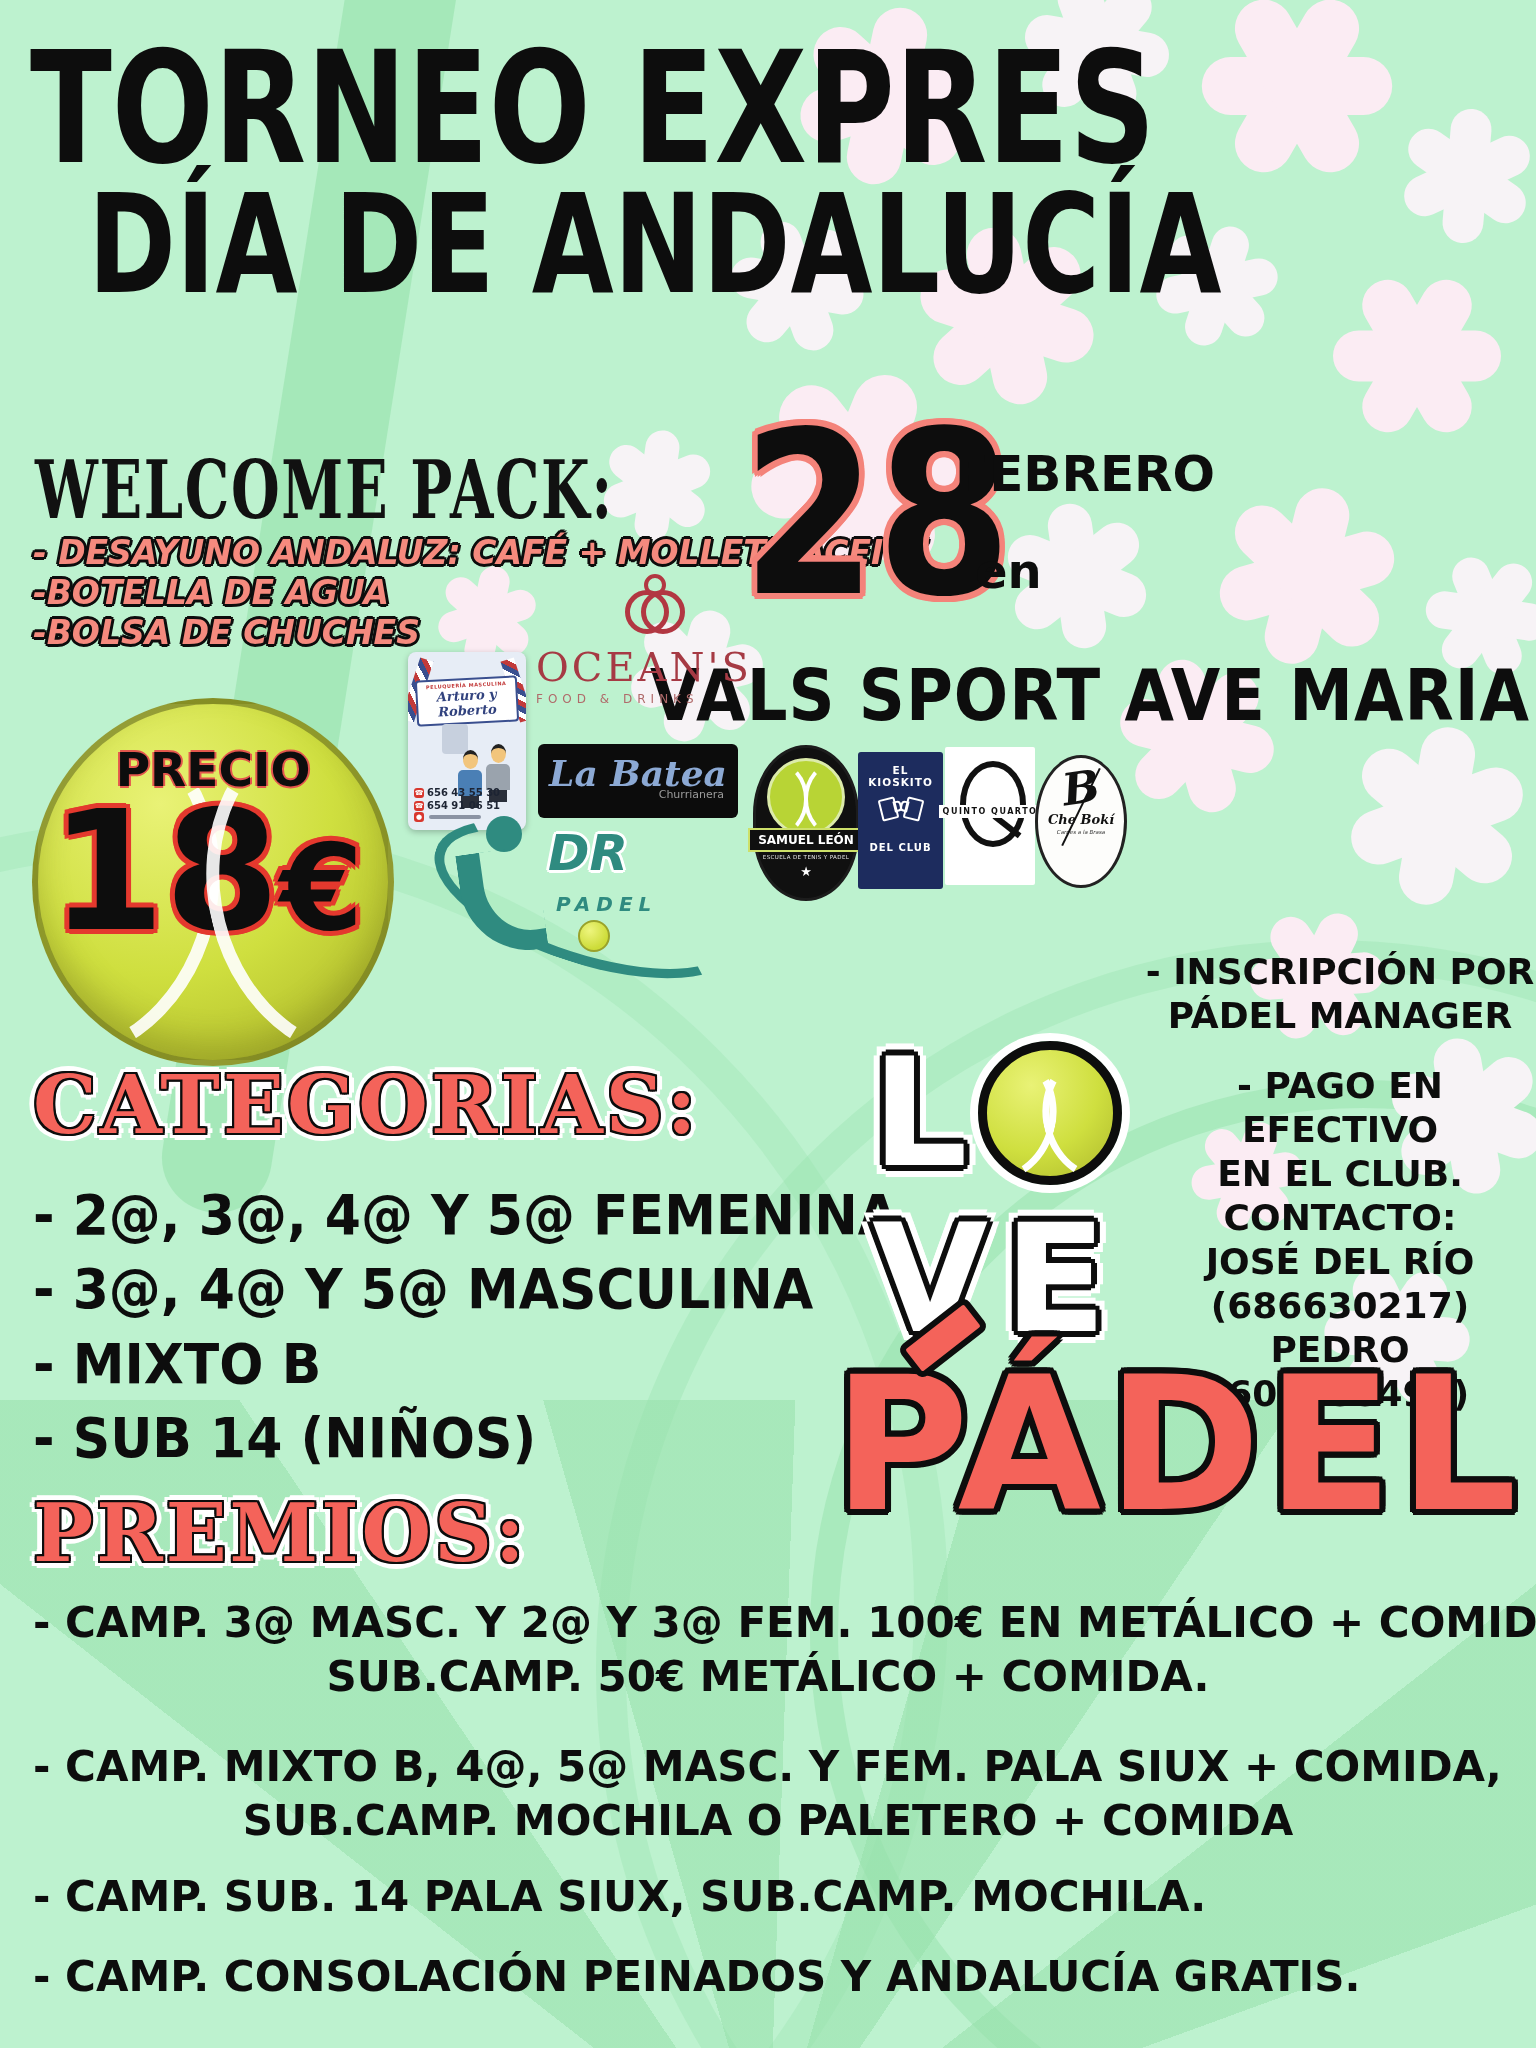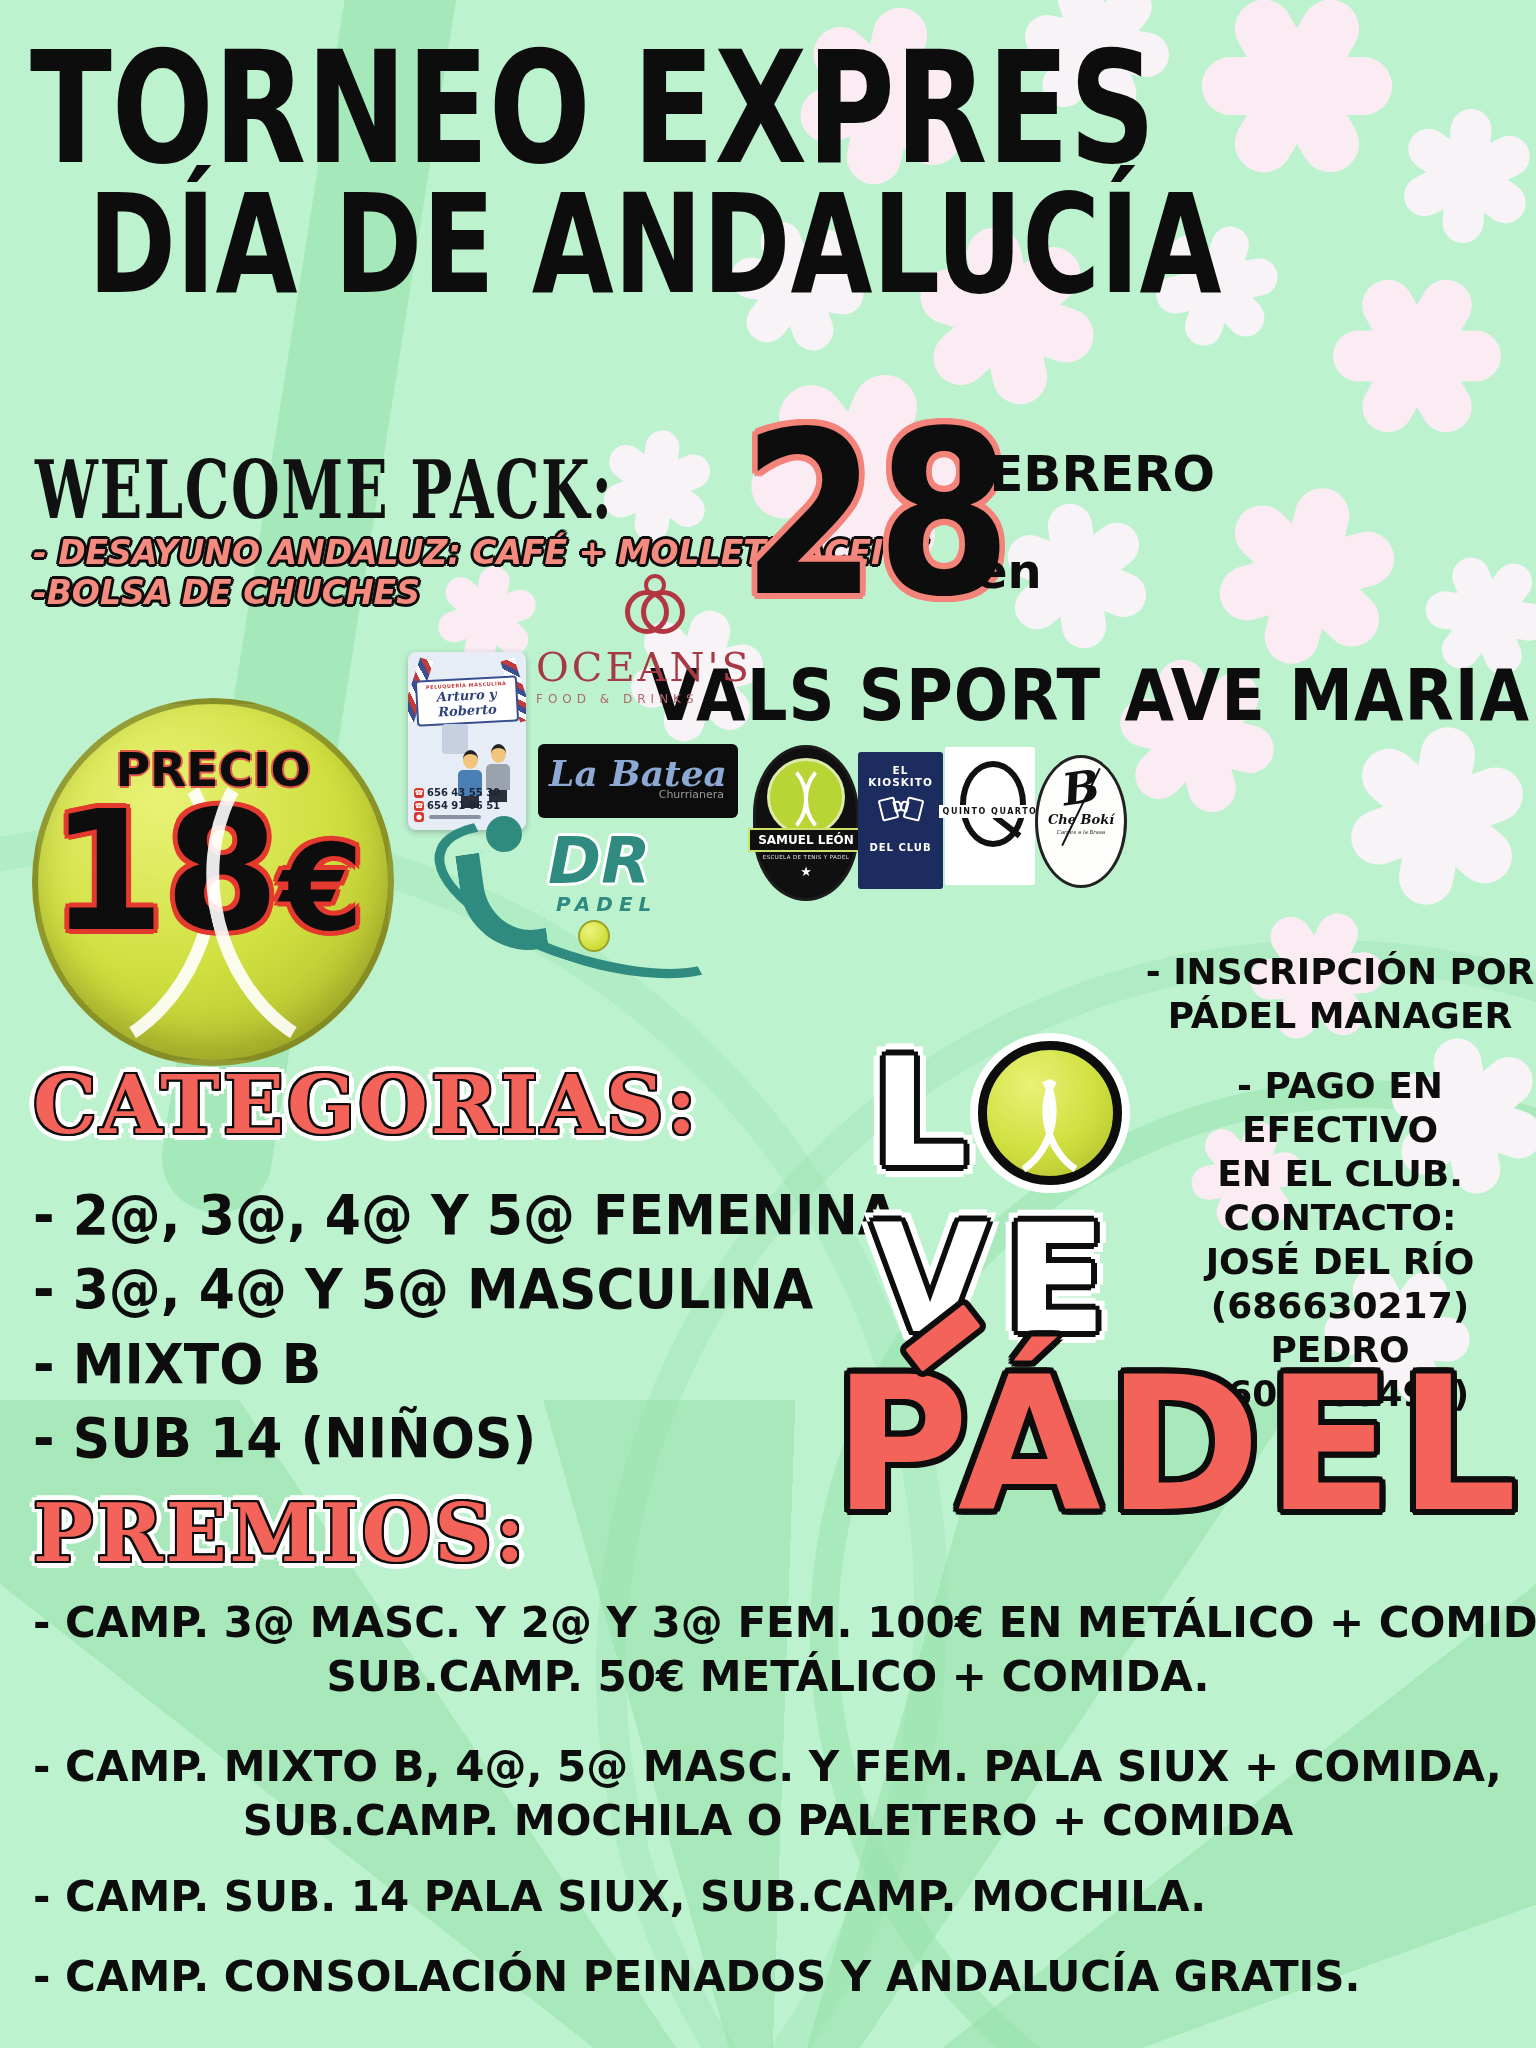--- a/index.html
+++ b/index.html
@@ -139,21 +139,21 @@
   #labatea .name{font-family:"DejaVu Serif","Liberation Serif",serif;font-style:italic;font-weight:bold;
       font-size:36px;color:#8ca9d4;line-height:58px;}
   #labatea .sub{font-size:11px;color:#9a9a9a;margin-top:-14px;text-align:right;padding-right:14px;}
   
   #jdr{left:428px;top:816px;width:318px;height:140px;}
   #jdr .swoosh{position:absolute;left:0;top:18px;width:300px;height:110px;border:10px solid transparent;
       border-bottom:10px solid #2f8b80;border-left:10px solid #2f8b80;border-radius:50%;transform:rotate(18deg);}
   #jdr .jdot{position:absolute;left:58px;top:0;width:36px;height:36px;background:#2f8b80;border-radius:50%;}
   #jdr .jbody{position:absolute;left:34px;top:34px;width:56px;height:84px;border-left:24px solid #2f8b80;
       border-bottom:20px solid #2f8b80;border-radius:0 0 0 70px;transform:rotate(-8deg);}
-  #jdr .dr{position:absolute;left:120px;top:8px;font-size:64px;font-style:italic;font-weight:bold;color:#2f8b80;
+  #jdr .dr{position:absolute;left:120px;top:8px;font-size:50px;font-style:italic;font-weight:bold;color:#2f8b80;
       text-shadow:-3px 0 #fff,3px 0 #fff,0 -3px #fff,0 3px #fff,-2px -2px #fff,2px -2px #fff,-2px 2px #fff,2px 2px #fff;}
   #jdr .pd{position:absolute;left:128px;top:76px;font-size:20px;font-style:italic;font-weight:bold;
       letter-spacing:6px;color:#2f8b80;}
   #jdr .ballsm{position:absolute;left:150px;top:104px;width:28px;height:28px;border-radius:50%;
       background:radial-gradient(circle at 35% 30%, #eef57e, #cddc39 70%);border:2px solid #9aa22b;}
   
   #samuel{left:753px;top:745px;width:100px;height:150px;background:#101010;border-radius:50% / 44%;
       border:3px solid #1c1c1c;}
   #samuel .slball{position:relative;width:72px;height:72px;margin:10px auto 0;border-radius:50%;
       background:#b8d435;border:3px solid #dcebaa;overflow:hidden;}
@@ -222,20 +222,21 @@
   <div class="fl" style="left:1230px;top:1120px;transform:scale(1.0) rotate(20deg);"></div>
   <div class="fl w" style="left:1380px;top:1280px;transform:scale(1.3) rotate(-26deg);"></div>
   <div class="fl" style="left:470px;top:560px;transform:scale(0.9) rotate(12deg);"></div>
 
   <div class="abs title" id="title1">TORNEO EXPRES</div>
   <div class="abs title" id="title2">DÍA DE ANDALUCÍA</div>
 
   <div class="abs" id="welcome-h">WELCOME PACK:</div>
   <div class="abs redlist">
     <div class="ob3">- DESAYUNO ANDALUZ: CAFÉ + MOLLETE ACEITE</div>
+    <div class="ob3">-BOTELLA DE AGUA</div>
     <div class="ob3">-BOLSA DE CHUCHES</div>
   </div>
 
   <div class="abs os6" id="day">28</div>
   <div class="abs" id="month">FEBRERO</div>
   <div class="abs" id="conn">en</div>
   <div class="abs" id="venue">VALS SPORT AVE MARIA</div>
 
   <div class="abs" id="ball">
     <div id="precio">PRECIO</div>

